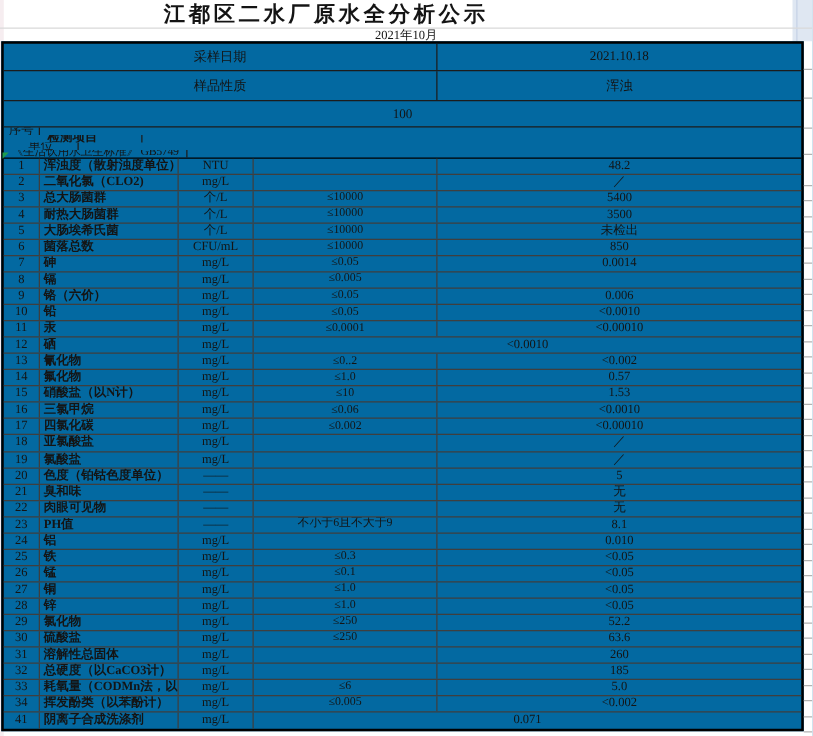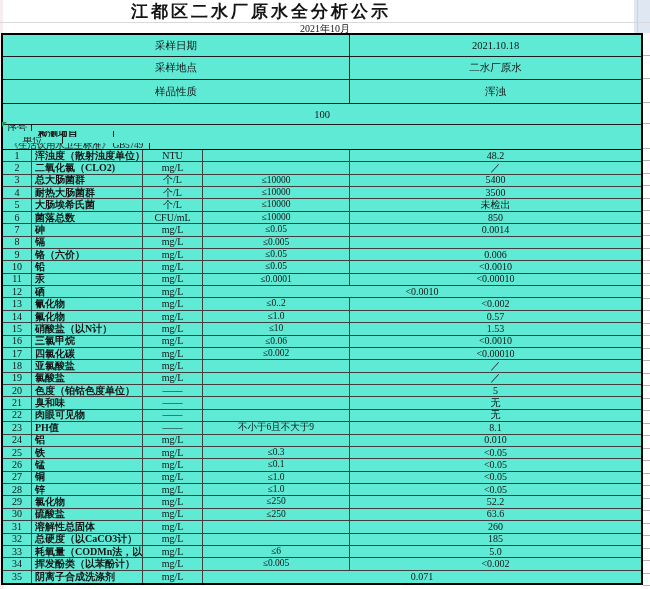--- a/index.html
+++ b/index.html
@@ -7,21 +7,21 @@
         font-family:"Liberation Serif","DejaVu Serif",serif;color:#141414;}
   .left-strip{position:absolute;left:0;top:0;width:3px;height:589px;background:#f6edf0;}
   .tr-tint{position:absolute;left:634px;top:0;width:16px;height:33px;background:#dfe7f2;}
   .tr-line{position:absolute;left:637px;top:0;width:1px;height:33px;background:#c6d2e6;}
   .title{position:absolute;left:0;top:0;width:522px;height:23px;line-height:24px;text-align:center;
          font-size:17px;font-weight:bold;letter-spacing:3px;white-space:nowrap;}
   .title-gridline{position:absolute;left:0;top:22px;width:650px;height:1px;background:#d9d9d9;}
   .subtitle{position:absolute;left:0;top:23px;width:650px;height:11px;line-height:11px;
             text-align:center;font-size:10px;}
   .outer{position:absolute;left:1px;top:33px;width:642px;height:552px;box-sizing:border-box;
-         border:2px solid #000;display:flex;flex-direction:column;background:#5eead4;}
+         border:2px solid #000;display:flex;flex-direction:column;background:#0369a1;}
   .irow{display:flex;box-sizing:border-box;border-bottom:1px solid #1c1c1c;font-size:10.5px;}
   .irow .ilabel{width:347px;box-sizing:border-box;border-right:1px solid #1c1c1c;
                 display:flex;align-items:center;justify-content:center;white-space:nowrap;}
   .irow .ivalue{flex:1;display:flex;align-items:center;justify-content:center;white-space:nowrap;}
   .chead{display:flex;box-sizing:border-box;height:25px;border-bottom:1px solid #000;font-size:10px;flex-direction:column;}
   .dgrid{flex:1;display:grid;grid-template-rows:repeat(35,1fr);}
   .drow{display:flex;box-sizing:border-box;border-bottom:1px solid #3f3f3f;min-height:0;}
   .drow:last-child{border-bottom:none;}
   .cell{box-sizing:border-box;border-right:1px solid #3f3f3f;display:flex;align-items:center;
         justify-content:center;overflow:hidden;white-space:nowrap;font-size:10px;line-height:1;}
@@ -46,24 +46,20 @@
 
   <div class="title">江都区二水厂原水全分析公示</div>
   <div class="title-gridline"></div>
   <div class="subtitle">2021年10月</div>
 
   <div class="outer">
     <div class="irow" style="height:22px">
       <div class="ilabel">采样日期</div>
       <div class="ivalue">2021.10.18</div>
     </div>
-    <div class="irow" style="height:23px">
-      <div class="ilabel">采样地点</div>
-      <div class="ivalue">二水厂原水</div>
-    </div>
     <div class="irow" style="height:24px">
       <div class="ilabel">样品性质</div>
       <div class="ivalue">浑浊</div>
     </div>
     <div class="irow" style="height:21px">
       <div class="ivalue">100</div>
     </div>
 
     <div class="chead">
       <div class="cell c-no">序号</div>
@@ -338,21 +334,21 @@
 
   <div class="drow">
     <div class="cell c-no">34</div>
     <div class="cell c-item">挥发酚类（以苯酚计）</div>
     <div class="cell c-unit">mg/L</div>
     <div class="cell c-std">≤0.005</div>
     <div class="cell c-res">&lt;0.002</div>
   </div>
 
   <div class="drow">
-    <div class="cell c-no">35</div>
+    <div class="cell c-no">41</div>
     <div class="cell c-item">阴离子合成洗涤剂</div>
     <div class="cell c-unit">mg/L</div>
     <div class="cell c-res">0.071</div>
   </div>
 </div>
   </div>
 
   <div class="corner-tri"></div>
   <div id="rsegs">
       <div class="rseg" style="top: 55px;"></div>

